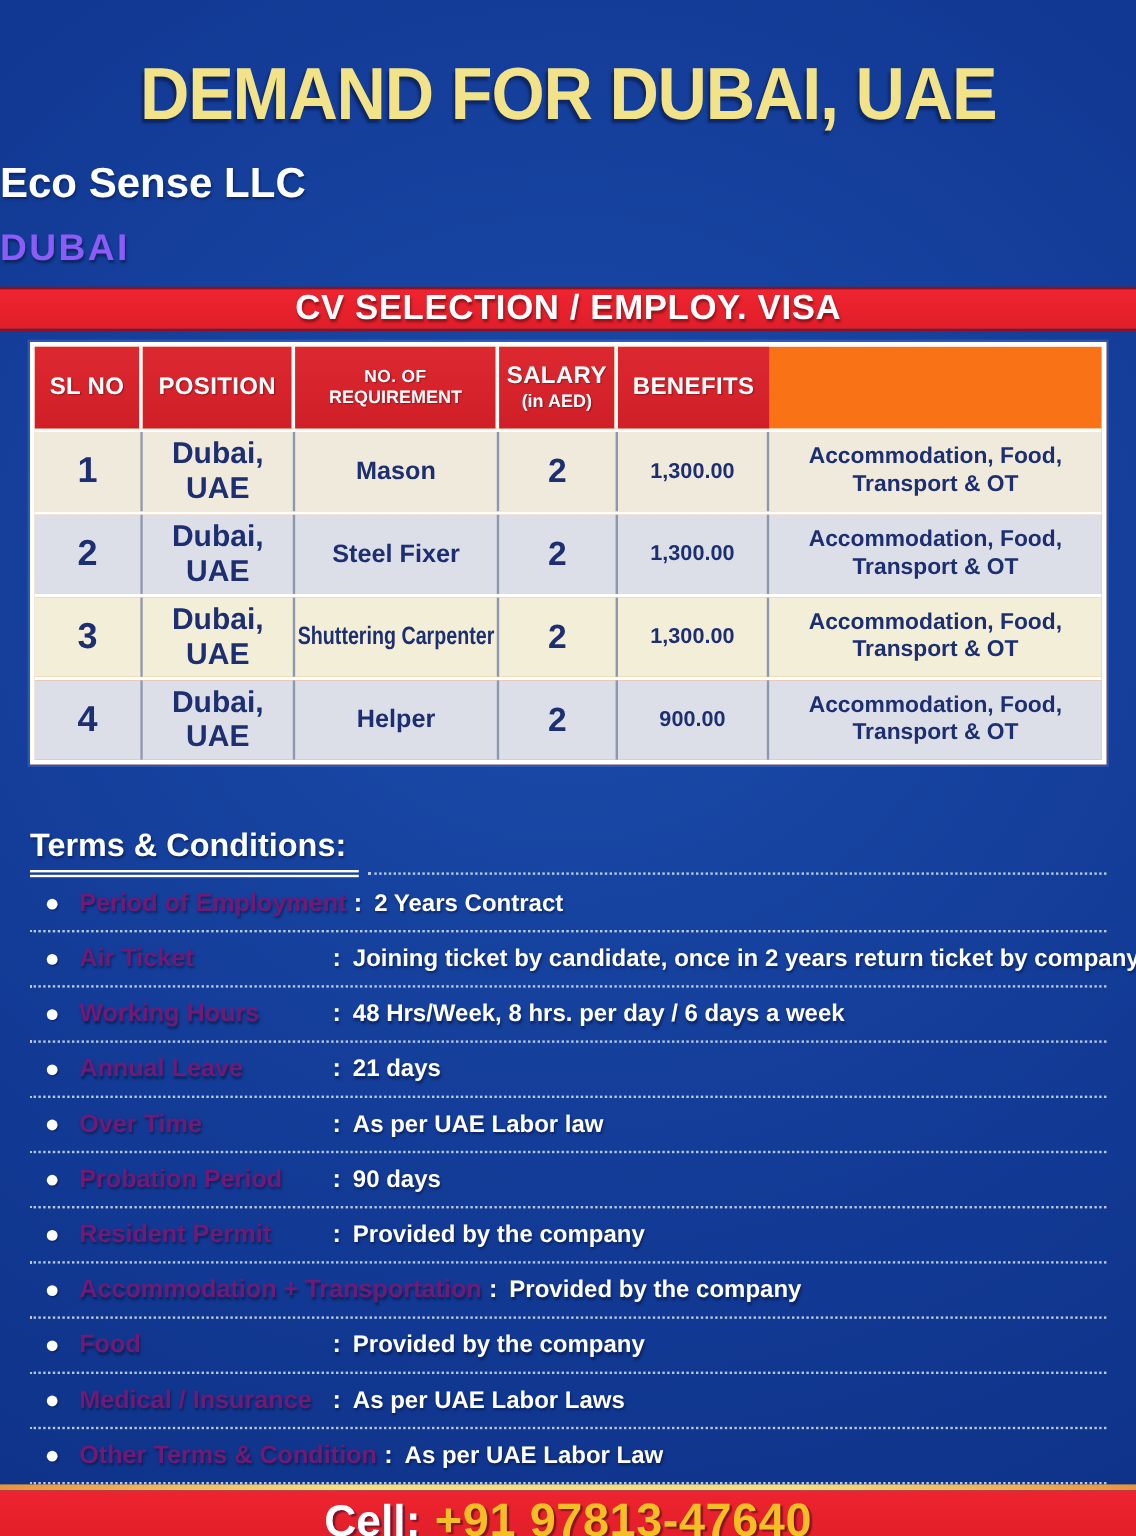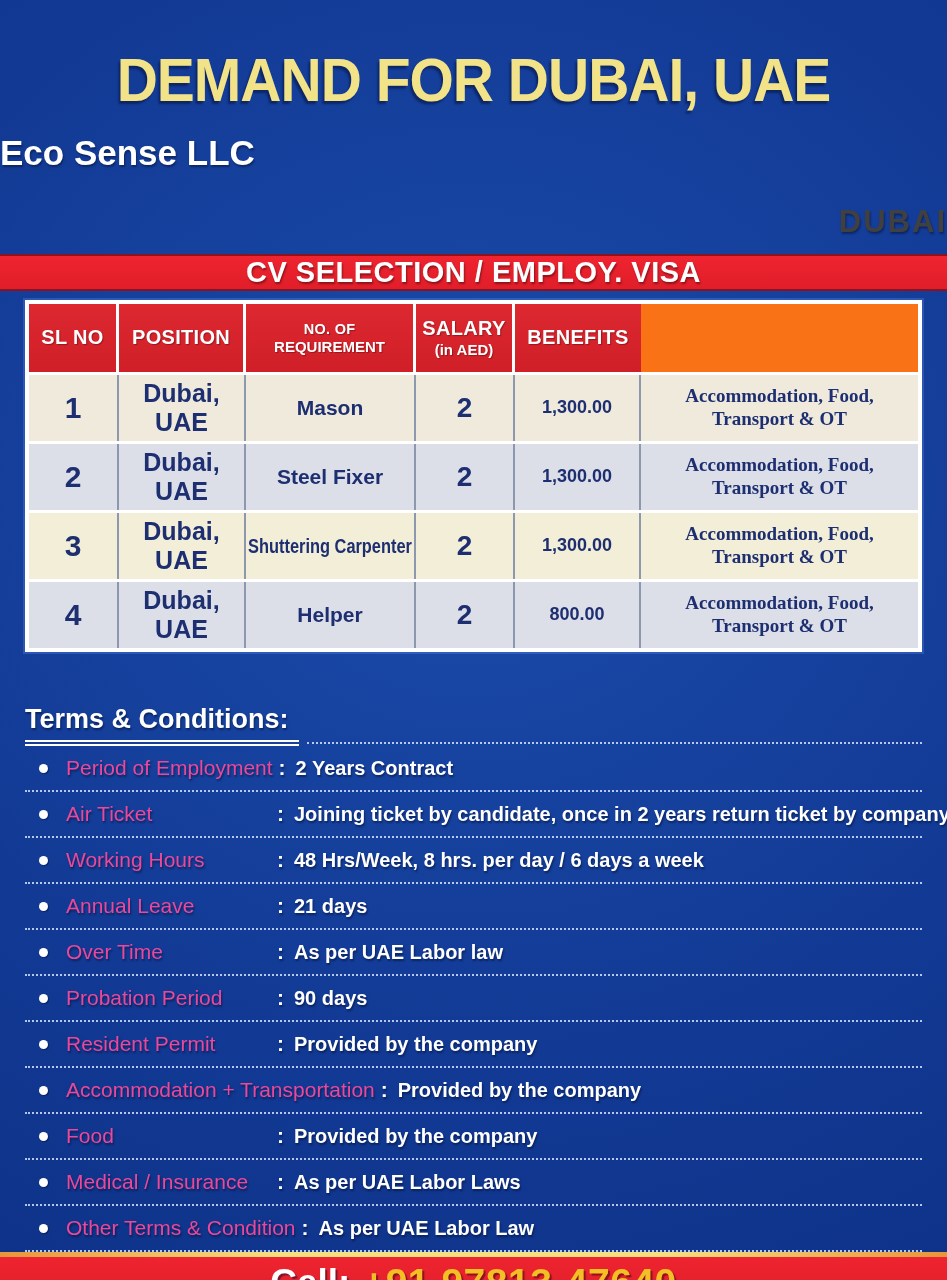--- a/index.html
+++ b/index.html
@@ -23,22 +23,22 @@
     letter-spacing:-1px;line-height:1.1;margin-top:6px;
     text-shadow:-2px 3px 2px rgba(8,18,60,.55);
     transform:scaleY(1.08);
   }
   .company{
     color:#ffffff;font-size:35px;font-weight:800;
     margin-top:16px;text-shadow:1px 2px 2px rgba(5,15,50,.5);
   }
   .company-underline{width:225px;height:2px;background:#e8ecf7;margin:7px auto 0 auto;opacity:.9;}
   .city{
-    text-align:right;color:#404040;font-size:31px;font-weight:800;letter-spacing:2px;
-    margin-top:24px;text-shadow:1px 2px 2px rgba(5,15,50,.5);
+    text-align:left;color:#8b5cf6;font-size:31px;font-weight:800;letter-spacing:2px;
+    margin-top:9px;text-shadow:1px 2px 2px rgba(5,15,50,.5);
   }
 
   .red-banner{
     margin-top:14px;height:52px;background:linear-gradient(#ef2430,#e01e29);
     display:flex;align-items:center;justify-content:center;
     border-top:2px solid #8c1220;border-bottom:2px solid #8c1220;
   }
   .red-banner .banner-text{
     color:#fff;font-size:29px;font-weight:800;letter-spacing:.5px;
     text-shadow:1px 2px 2px rgba(60,5,10,.5);
@@ -68,38 +68,38 @@
   .t-row.body.odd .td{background:#efeadc;}
   .t-row.body.even .td{background:#dcdee8;}
   .t-row.body:nth-child(3) .td{background:#f3eed8;}
   .td.c-sl span{font-size:30px;font-weight:800;}
   .td.c-loc span{font-size:25px;font-weight:700;}
   .td.c-pos span{font-size:21px;font-weight:800;white-space:nowrap;}
   .td.c-pos span.fit{display:inline-block;transform:scaleX(.78);transform-origin:center;}
   .td.c-req span{font-size:28px;font-weight:800;}
   .td.c-sal span{font-size:18px;font-weight:800;}
   .td.c-ben{justify-content:flex-start;text-align:left;padding-left:10px;}
-  .td.c-ben span{font-size:19px;font-weight:800;line-height:1.18;max-width:255px;font-family:Liberation Serif, serif;}
+  .td.c-ben span{font-size:19px;font-weight:800;line-height:1.18;max-width:255px;}
 
   
   .terms{margin:16px 25px 0 25px;}
   .terms-head-row{display:flex;align-items:flex-end;}
   .terms-heading{
     color:#fff;font-size:27px;font-weight:800;text-shadow:1px 2px 2px rgba(5,15,50,.55);
     border-bottom:6px double #ffffff;padding-bottom:5px;padding-right:10px;margin-top:36px;
   }
   .terms-head-dots{flex:1;border-bottom:2px dotted rgba(225,235,255,.8);margin-bottom:2px;margin-left:8px;}
   .term-row{
     display:flex;align-items:center;padding:10.5px 0 9.5px 0;
     border-bottom:2px dotted rgba(225,235,255,.8);
   }
   .bullet{width:9px;height:9px;border-radius:50%;background:#fff;margin:0 18px 0 14px;flex:0 0 auto;
     box-shadow:1px 1px 1px rgba(5,15,50,.5);}
   .t-label{
-    color:#ec4899;font-size:21px;font-weight:400;min-width:205px;padding-right:6px;
+    color:#701a75;font-size:21px;font-weight:700;min-width:205px;padding-right:6px;
     text-shadow:1px 2px 2px rgba(5,15,50,.55);white-space:nowrap;
   }
   .t-colon{color:#fff;font-size:21px;font-weight:800;margin-right:10px;text-shadow:1px 2px 2px rgba(5,15,50,.55);}
   .t-value{color:#fff;font-size:20px;font-weight:800;white-space:nowrap;text-shadow:1px 2px 2px rgba(5,15,50,.55);}
 
   
   .footer{margin-top:auto;}
   .footer-line{height:5px;background:linear-gradient(90deg,#e8953a,#f6e07e 30%,#f6e07e 70%,#e8953a);}
   .footer-red{
     height:52px;background:linear-gradient(#ee2430,#dd1d28);
@@ -214,21 +214,21 @@
           <div class="td c-loc">
             <span>Dubai, UAE</span>
           </div>
           <div class="td c-pos">
             <span>Helper</span>
           </div>
           <div class="td c-req">
             <span>2</span>
           </div>
           <div class="td c-sal">
-            <span>800.00</span>
+            <span>900.00</span>
           </div>
           <div class="td c-ben">
             <span>Accommodation, Food, Transport &amp; OT</span>
           </div>
         </div>
       </div>
   </div>
 
   <div class="terms">
     <div class="terms-head-row">

